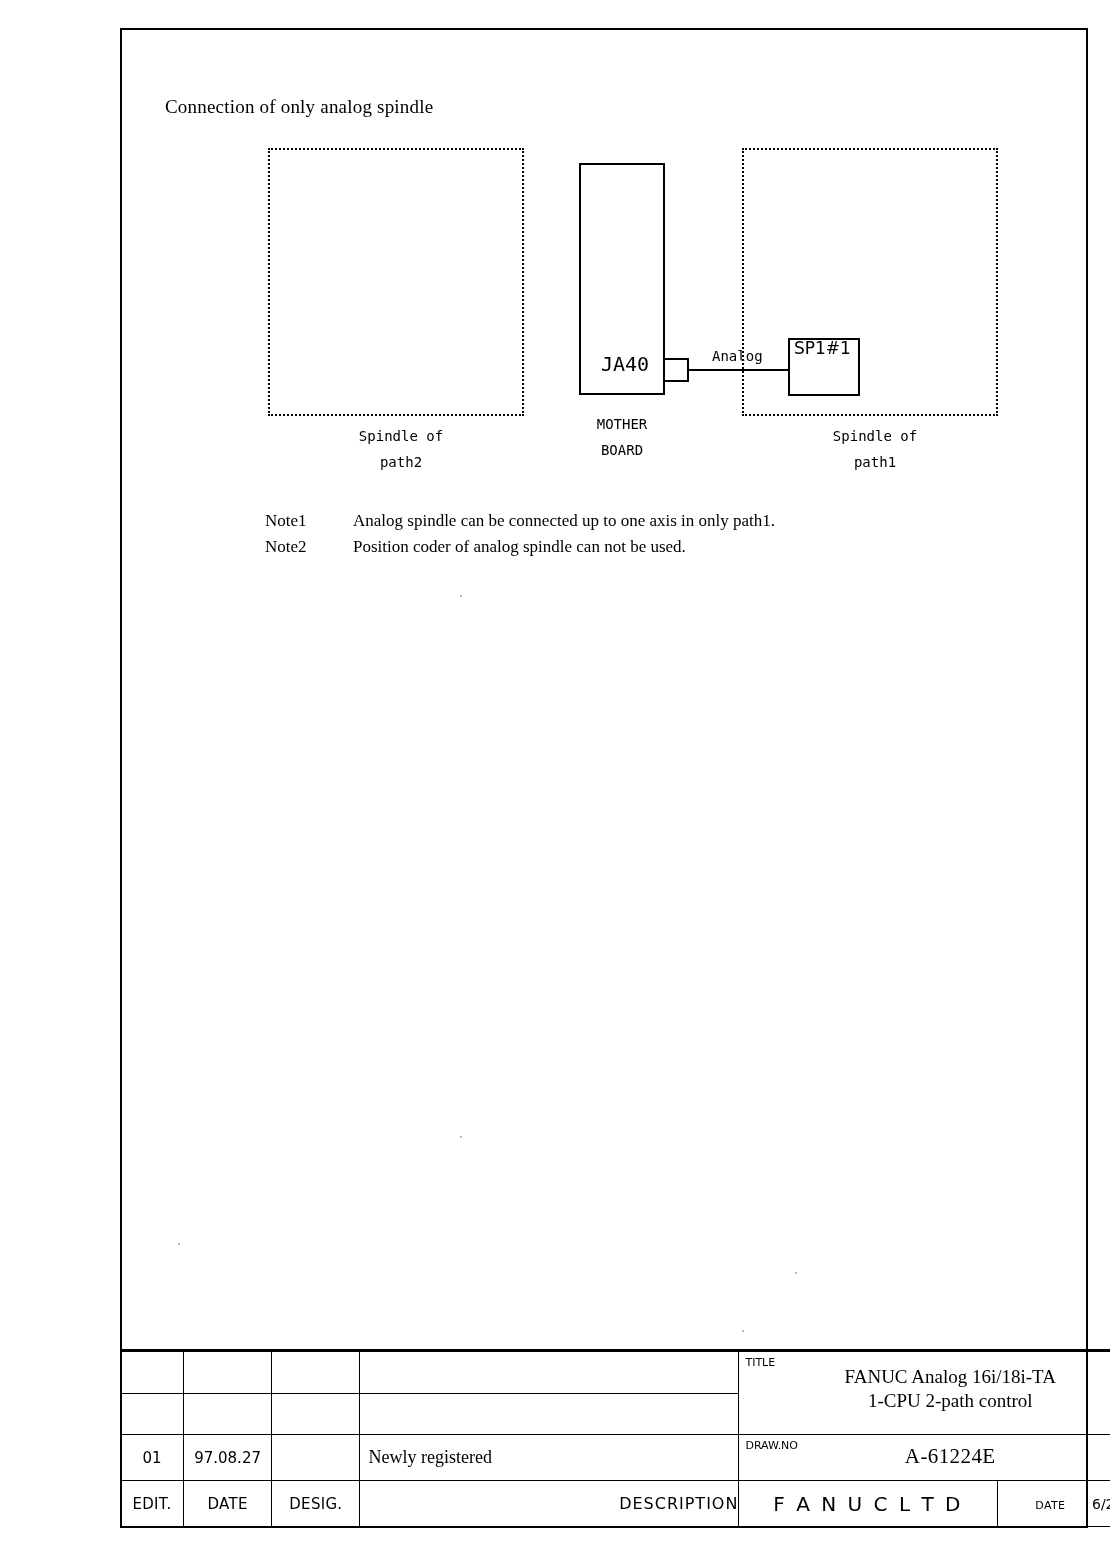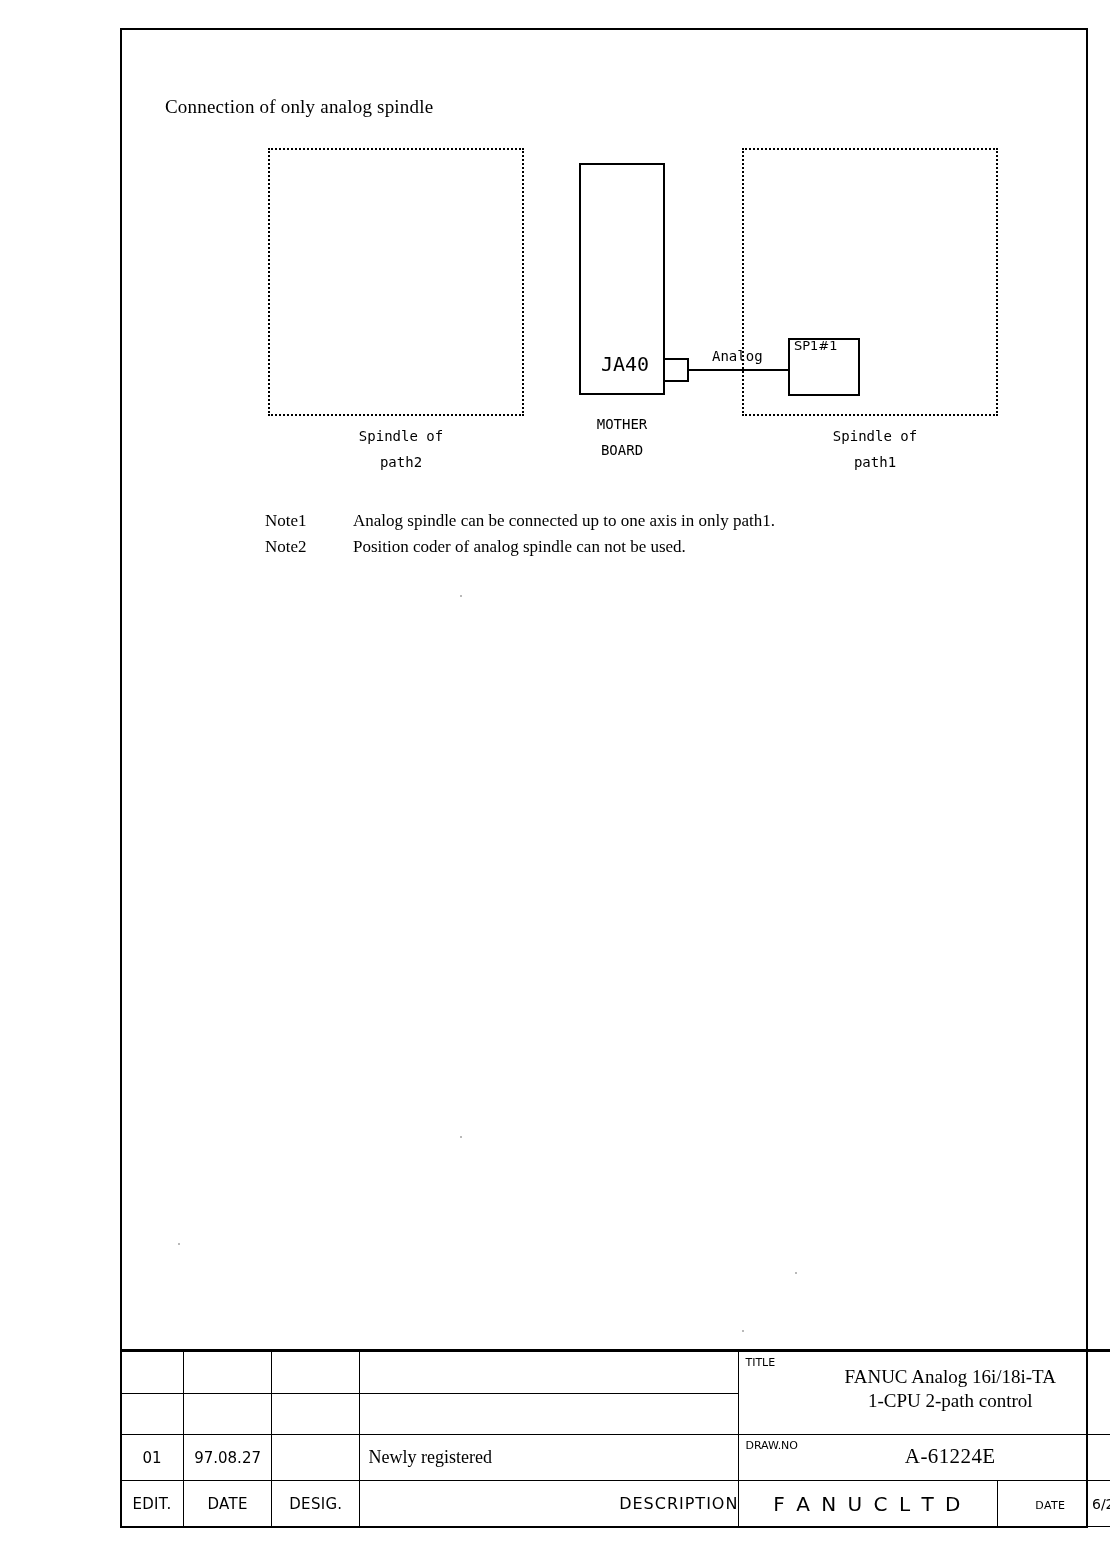--- a/index.html
+++ b/index.html
@@ -121,21 +121,21 @@
     height: 58px;
     border: 2px solid #000;
     box-sizing: border-box;
     background: #fff;
   }
   .sp-box-label {
     position: absolute;
     left: 4px;
     top: -2px;
     font-family: "DejaVu Sans", sans-serif;
-    font-size: 13px;
+    font-size: 17px;
     white-space: nowrap;
   }
 
   .caption {
     position: absolute;
     font-family: "DejaVu Sans Mono", monospace;
     font-size: 14px;
     text-align: center;
     line-height: 1.85;
     white-space: pre-line;

